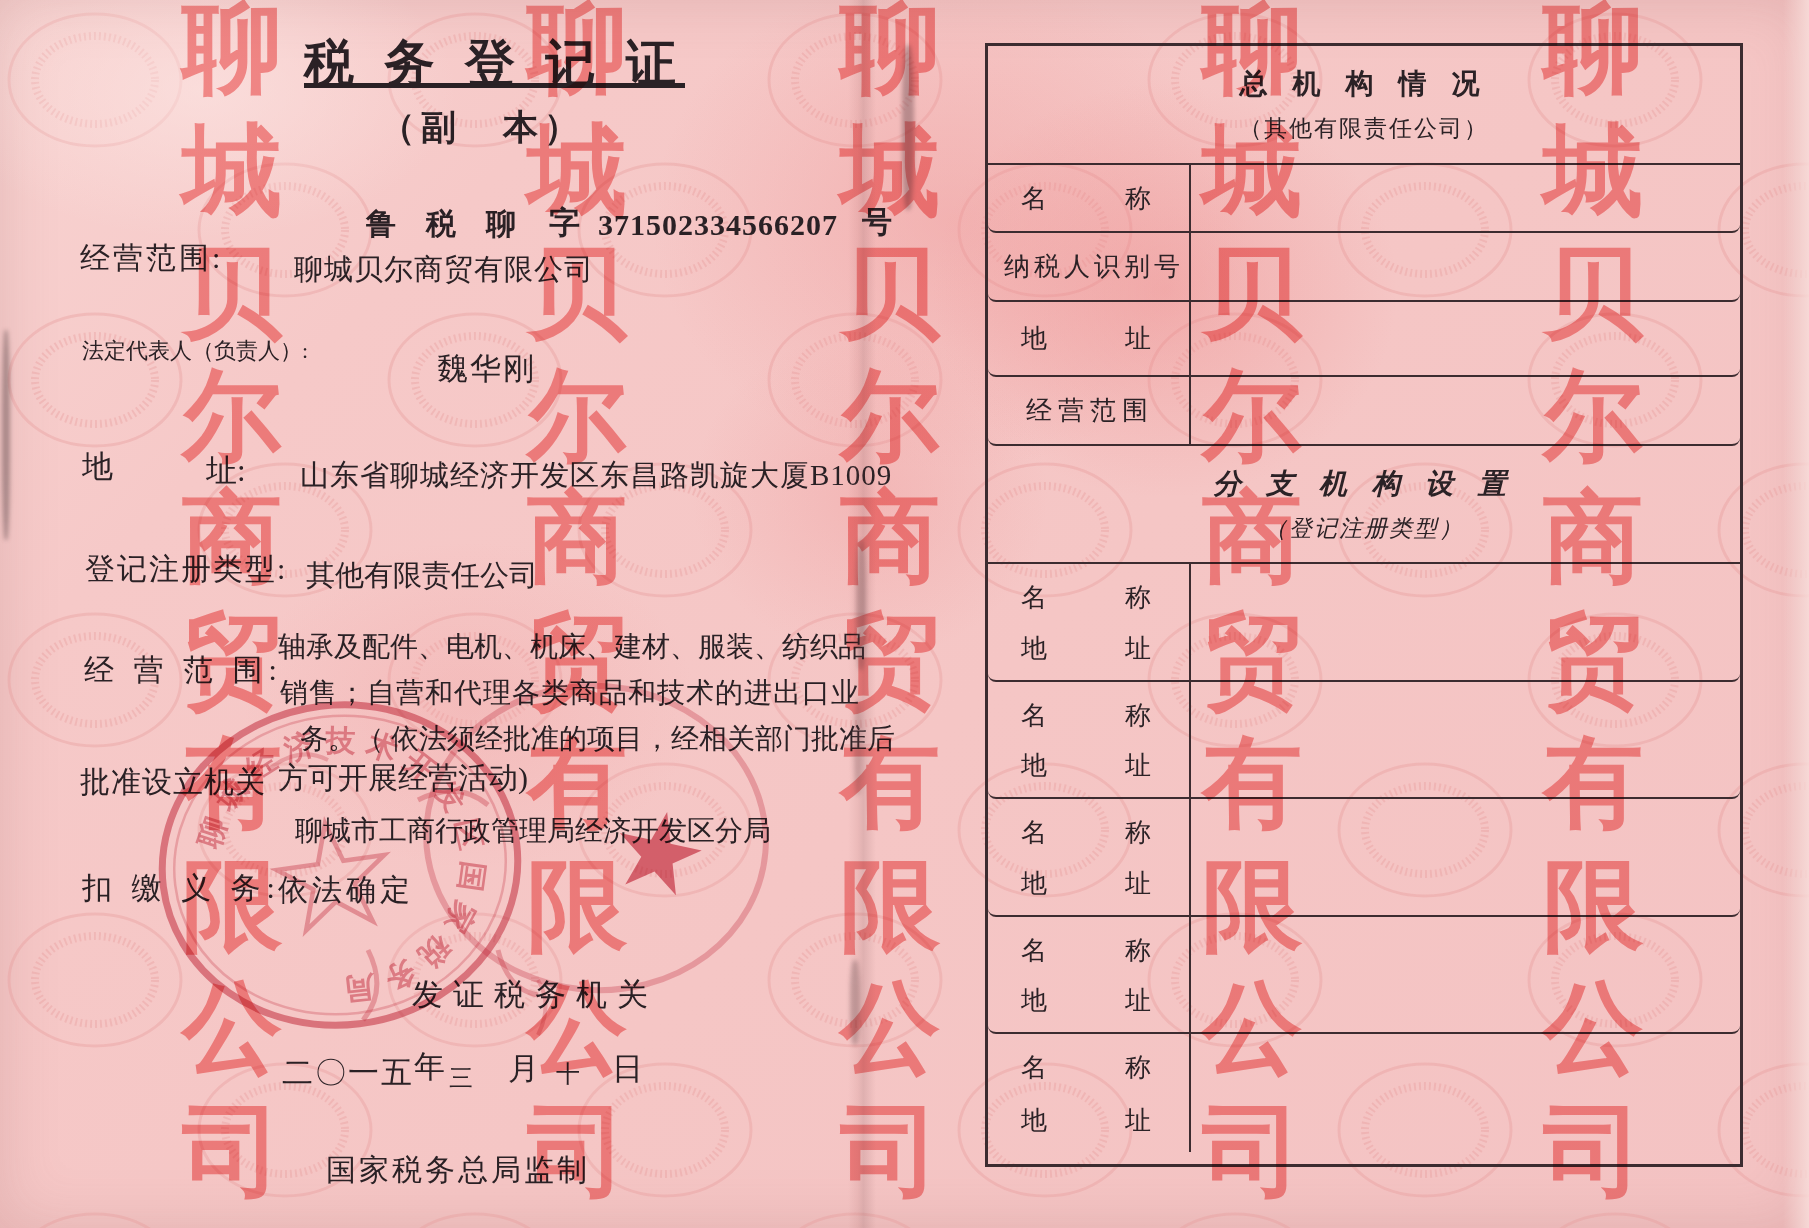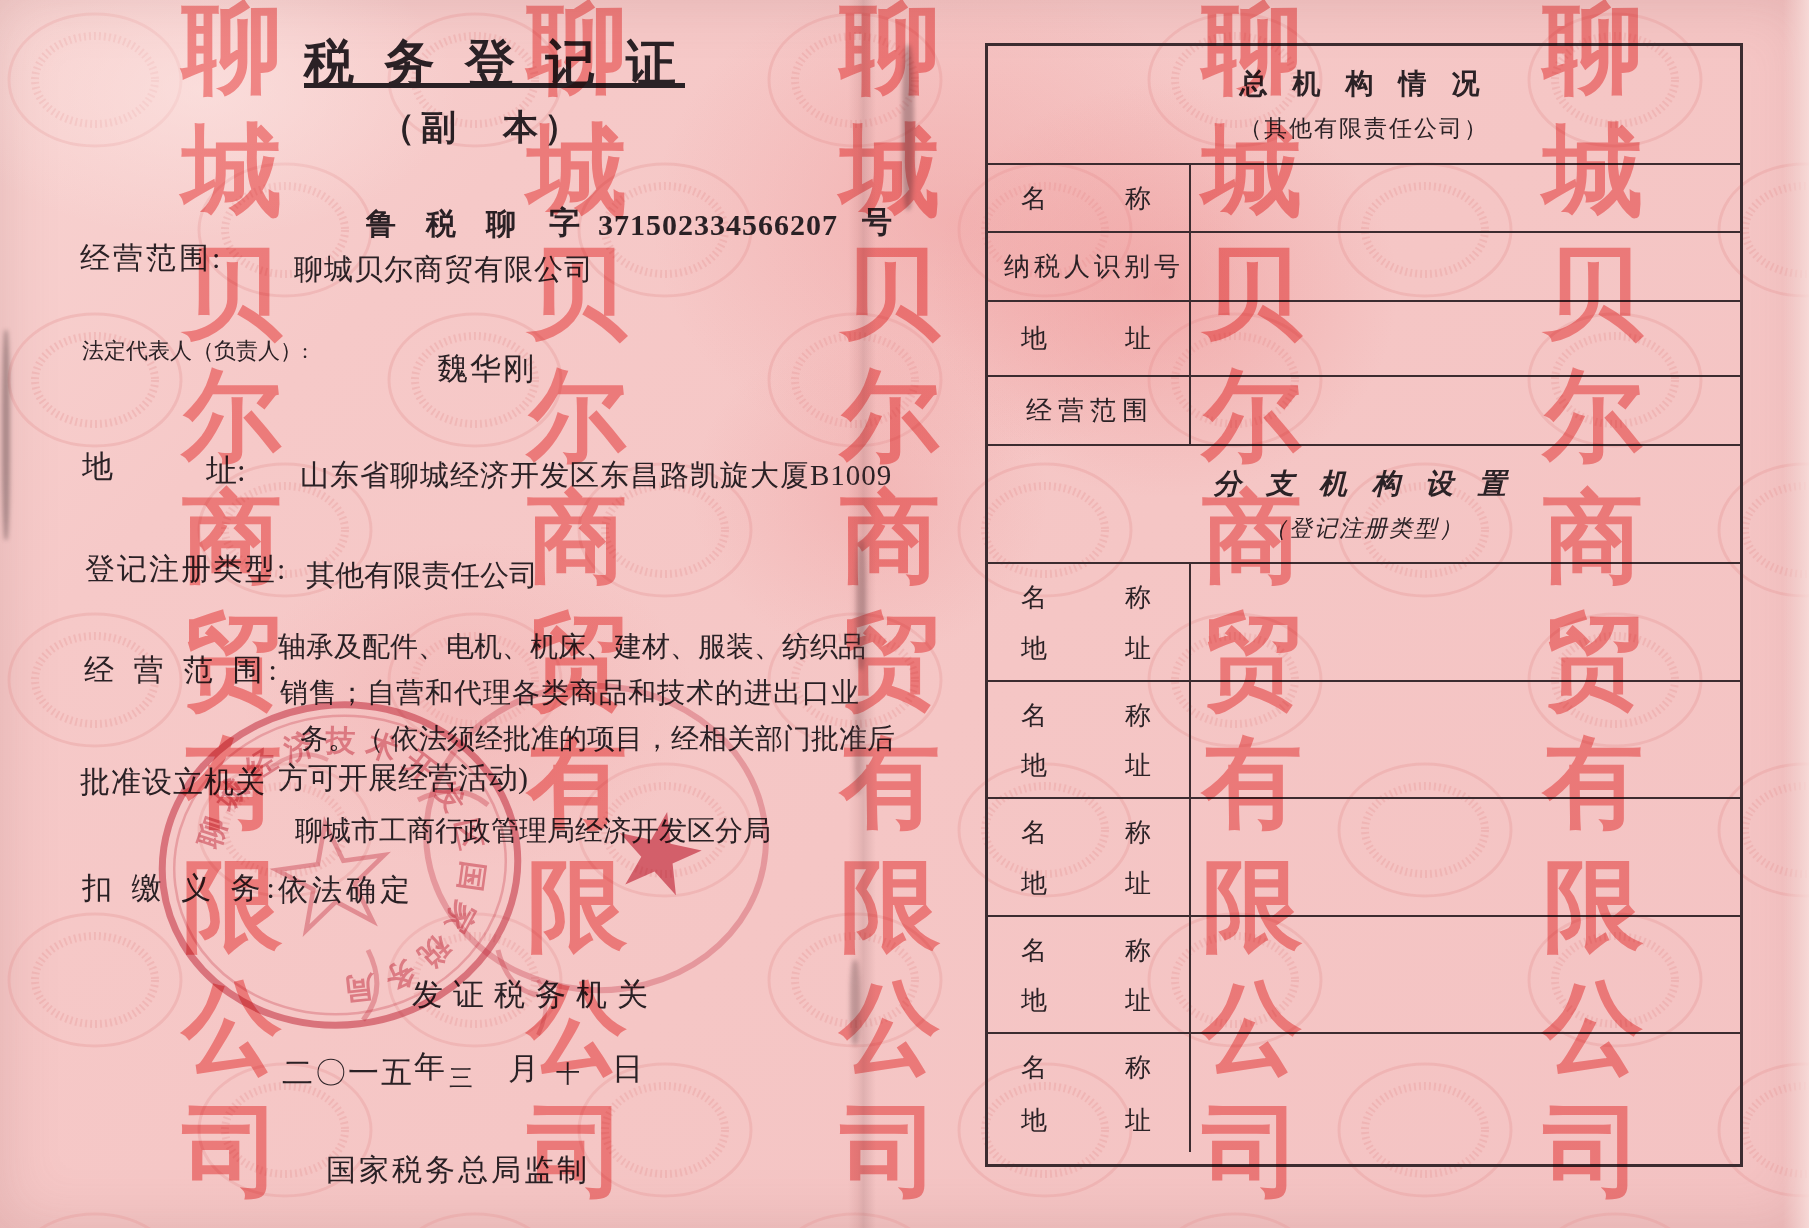--- a/index.html
+++ b/index.html
@@ -15,21 +15,21 @@
   .w4{left:690px;top:330px;width:360px;height:330px;background:radial-gradient(ellipse at center,rgba(236,140,140,.28),rgba(236,140,140,0) 70%);}
   .w5{left:-60px;top:-60px;width:520px;height:300px;background:radial-gradient(ellipse at center,rgba(252,230,228,.6),rgba(252,230,228,0) 70%);}
 
   .t{position:absolute;color:#2a2125;white-space:nowrap;}
   .kai{font-family:"Liberation Serif",serif;}
   .num{font-family:"Liberation Serif",serif;}
 
   
   .gtable{position:absolute;left:985px;top:43px;width:758px;height:1124px;
           border:3px solid #3c2c30;box-sizing:border-box;color:#2b2226;}
-  .grow{display:flex;border-bottom:2.5px solid #3c2c30;box-sizing:border-box;}
+  .grow{display:flex;border-bottom:2.5px solid #3c2c30;box-sizing:border-box;border-radius:8px;}
   .grow:last-child{border-bottom:none;}
   .ghead{display:flex;flex-direction:column;align-items:center;justify-content:center;
          border-bottom:2.5px solid #3c2c30;box-sizing:border-box;}
   .glabel{width:203px;border-right:2.5px solid #3c2c30;box-sizing:border-box;
           display:flex;align-items:center;font-size:26px;}
   .gvalue{flex:1;}
   .pairlab{flex-direction:column;align-items:flex-start;justify-content:space-between;
            padding:16px 0 14px 33px;box-sizing:border-box;}
   .sp2{letter-spacing:26px;}   
   .htitle{font-size:28px;letter-spacing:9px;font-weight:600;}

